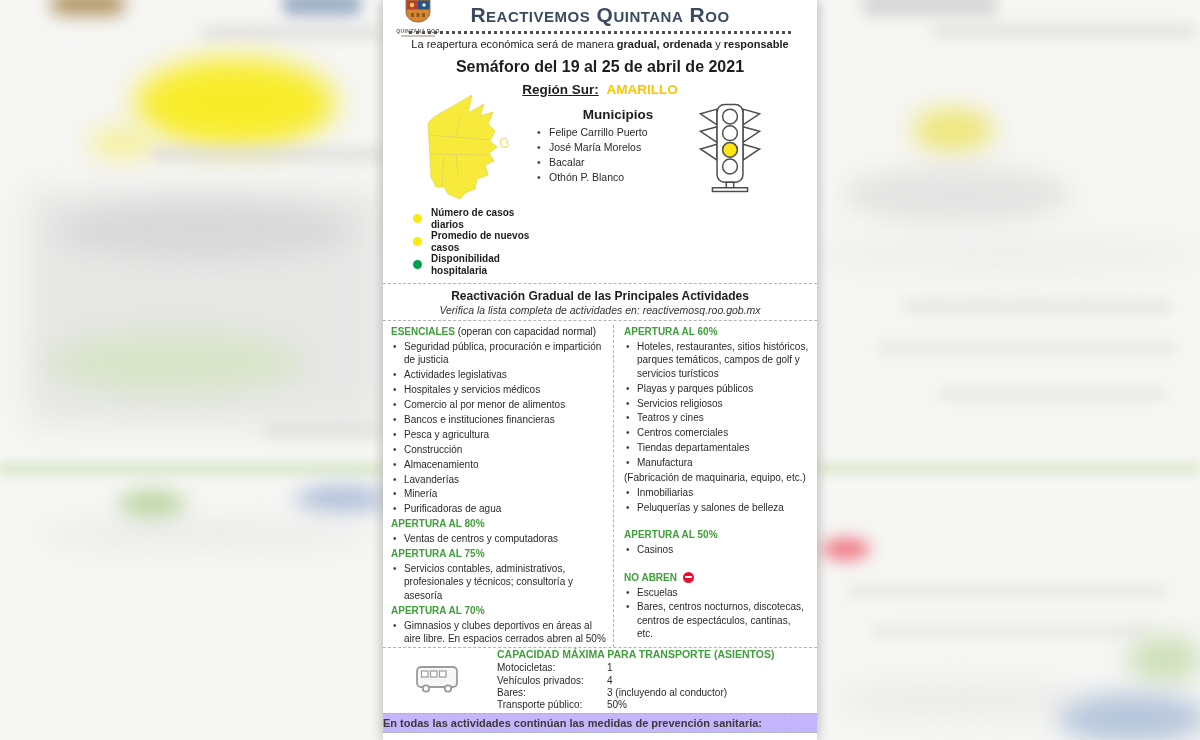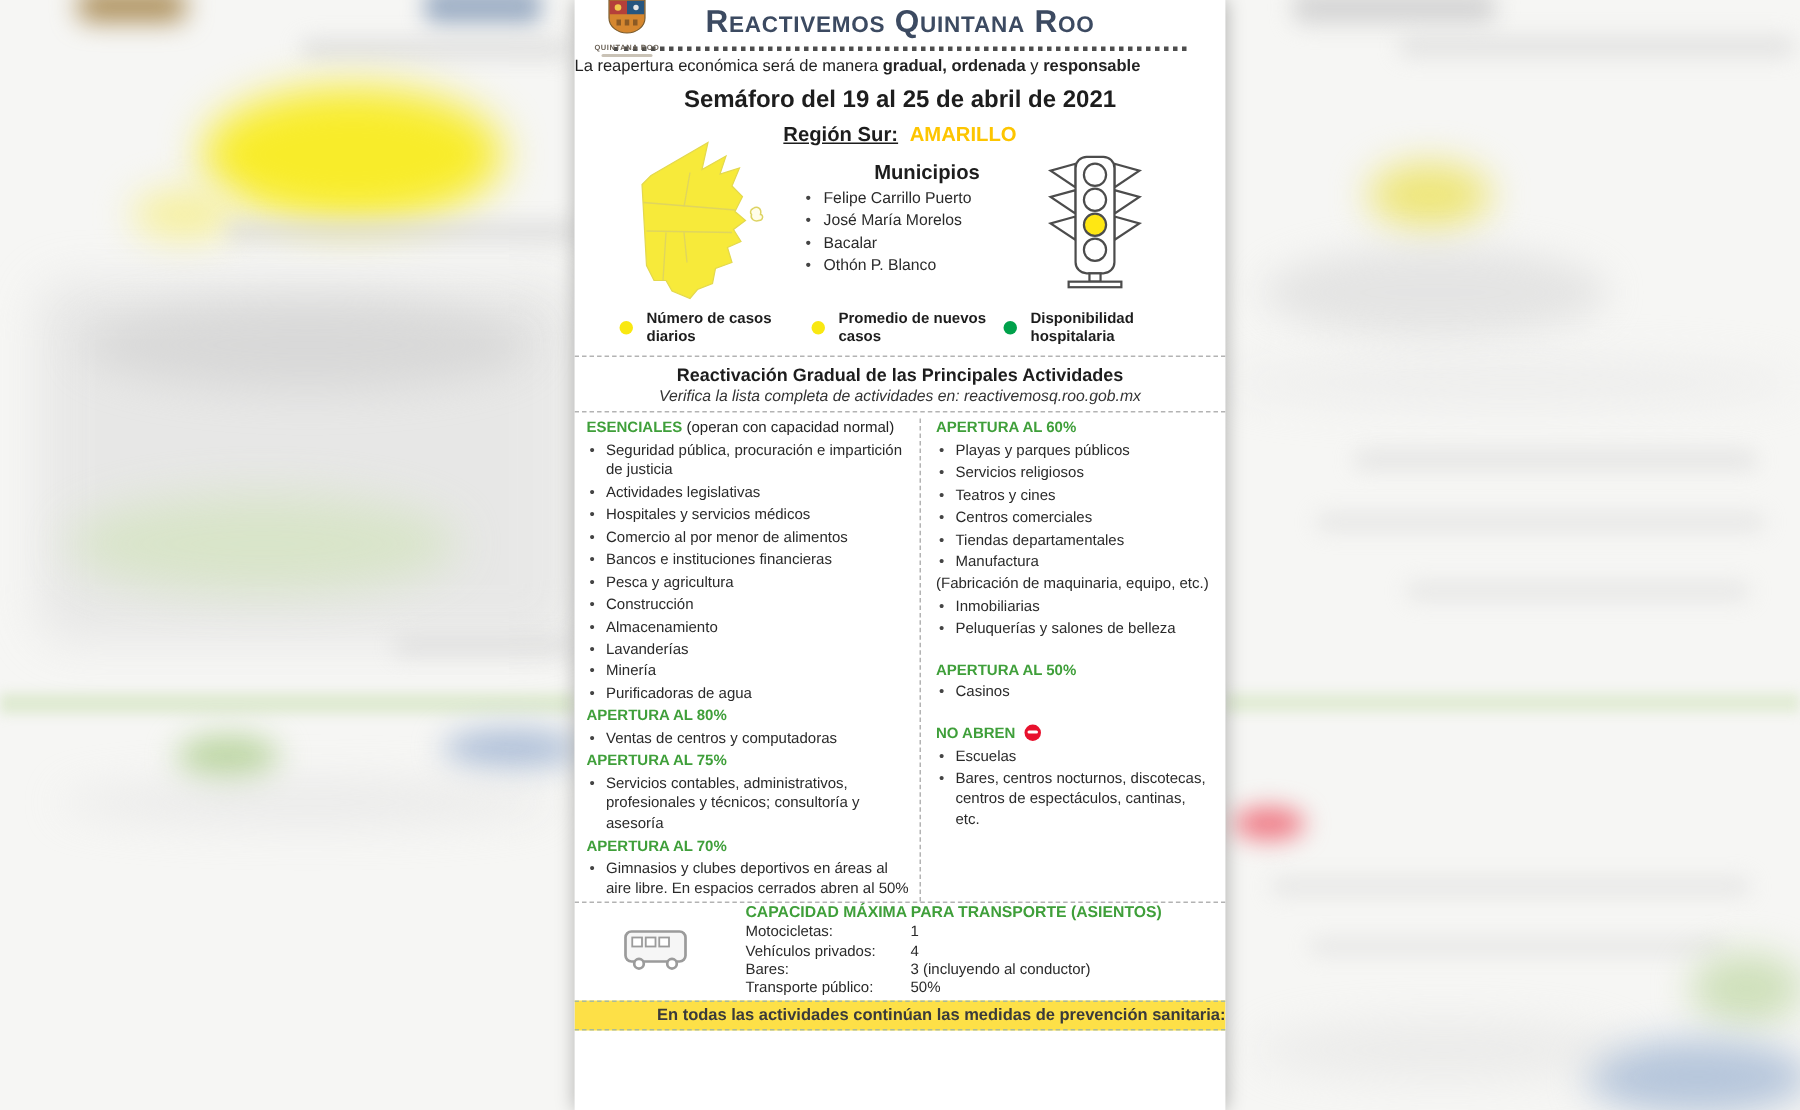--- a/index.html
+++ b/index.html
@@ -25,38 +25,38 @@
   }
   .logo{position:absolute;left:8px;top:0;width:54px;text-align:center;}
   .logo .logo-name{font-size:5px;letter-spacing:.4px;color:#6b6257;font-weight:bold;margin-top:1px;}
   .logo .logo-rule{height:2px;background:#c9c2b6;margin:1px 10px 0 10px;border-radius:1px;}
 
   .main-title{
     text-align:center;margin-top:3px;font-size:21px;font-weight:bold;
     font-variant:small-caps;letter-spacing:.5px;color:#3c4a61;
   }
   .dotted-rule{border:0;border-top:3px dotted #4d4d4d;margin:4px 26px 4px 26px;}
-  .intro{text-align:left;font-size:11px;color:#222;}
+  .intro{text-align:center;font-size:11px;color:#222;}
   .intro b{font-weight:bold;}
   .semaforo-title{text-align:center;font-size:16px;font-weight:bold;color:#1d1d1d;margin-top:8px;}
   .region-line{text-align:center;font-size:13.5px;font-weight:bold;margin-top:6px;color:#1d1d1d;}
   .region-label{text-decoration:underline;}
   .region-value{color:#fdc500;margin-left:4px;}
 
   
   .map-row{position:relative;height:104px;margin-top:2px;}
   .map-svg{position:absolute;left:14px;top:-8px;}
   .munis{position:absolute;left:150px;top:8px;width:170px;}
   .munis-title{font-size:13.5px;font-weight:bold;text-align:center;color:#1d1d1d;margin-bottom:3px;}
   .muni-item{position:relative;padding-left:16px;font-size:10.5px;line-height:15px;color:#2a2a2a;}
   .muni-item::before{content:"•";position:absolute;left:4px;top:0;color:#444;}
   .traffic-svg{position:absolute;right:50px;top:0;}
 
   
-  .legend-row{display:flex;justify-content:space-between;padding:4px 26px 0 30px;}
+  .legend-row{display:flex;justify-content:space-between;padding:4px 26px 0 30px;flex-direction:column;}
   .legend-item{display:flex;align-items:center;width:122px;}
   .legend-item .dot{width:9px;height:9px;border-radius:50%;margin-right:9px;flex:0 0 auto;}
   .legend-item .l-label{font-size:10px;font-weight:bold;line-height:11.5px;color:#1d1d1d;}
 
   .dashed-rule{border:0;border-top:1px dashed #b3b3b3;margin:0;}
   .rule-a{margin-top:7px;}
   .react-title{text-align:center;font-size:12px;font-weight:bold;color:#1d1d1d;margin-top:5px;}
   .react-sub{text-align:center;font-size:10.5px;font-style:italic;color:#333;margin-top:1px;margin-bottom:4px;}
 
   
@@ -83,22 +83,22 @@
   
   .transport{display:flex;align-items:center;padding:5px 0 4px 32px;height:54px;}
   .bus-wrap{width:46px;}
   .t-block{margin-left:36px;}
   .t-title{color:#3f9f3a;font-weight:bold;font-size:10.5px;margin-bottom:2px;}
   .t-row{display:flex;font-size:10px;line-height:12.3px;color:#2a2a2a;}
   .t-label{width:110px;}
 
   
   .band{
-    background:#fde047;border-top:1px dashed #a9bb9b;border-bottom:1px dashed #a9bb9b;
-    text-align:right;font-size:11px;font-weight:bold;color:#3a3a3a;padding:3px 0;margin-top:2px;
+    background:#c4b5fd;border-top:1px dashed #a9bb9b;border-bottom:1px dashed #a9bb9b;
+    text-align:left;font-size:11px;font-weight:bold;color:#3a3a3a;padding:3px 0;margin-top:2px;
   }
   .measures{display:flex;justify-content:space-between;padding:6px 22px 0 26px;}
 </style>
 </head>
 <body>
 
 <div class="side left">
   <div class="bar" style="left:52px;top:-6px;width:72px;height:20px;background:#a98a52;filter:blur(9px);"></div>
   <div class="bar" style="left:283px;top:-8px;width:78px;height:24px;background:#9fb0c6;"></div>
   <div class="bar" style="left:200px;top:26px;width:180px;height:13px;opacity:.7;"></div>
@@ -308,20 +308,23 @@
         <div class="entry bullet">
           <span class="e-text">Gimnasios y clubes deportivos en áreas al aire libre. En espacios cerrados abren al 50%</span><span class="e-suffix"></span>
         </div>
       </div>
     <div class="col right">
 
         <div class="entry heading">
           <span class="e-text">APERTURA AL 60%</span><span class="e-suffix"></span>
         </div>
 
+        <div class="entry bullet">
+          <span class="e-text">Hoteles, restaurantes, sitios históricos, parques temáticos, campos de golf y servicios turísticos</span><span class="e-suffix"></span>
+        </div>
 
         <div class="entry bullet">
           <span class="e-text">Playas y parques públicos</span><span class="e-suffix"></span>
         </div>
 
         <div class="entry bullet">
           <span class="e-text">Servicios religiosos</span><span class="e-suffix"></span>
         </div>
 
         <div class="entry bullet">

